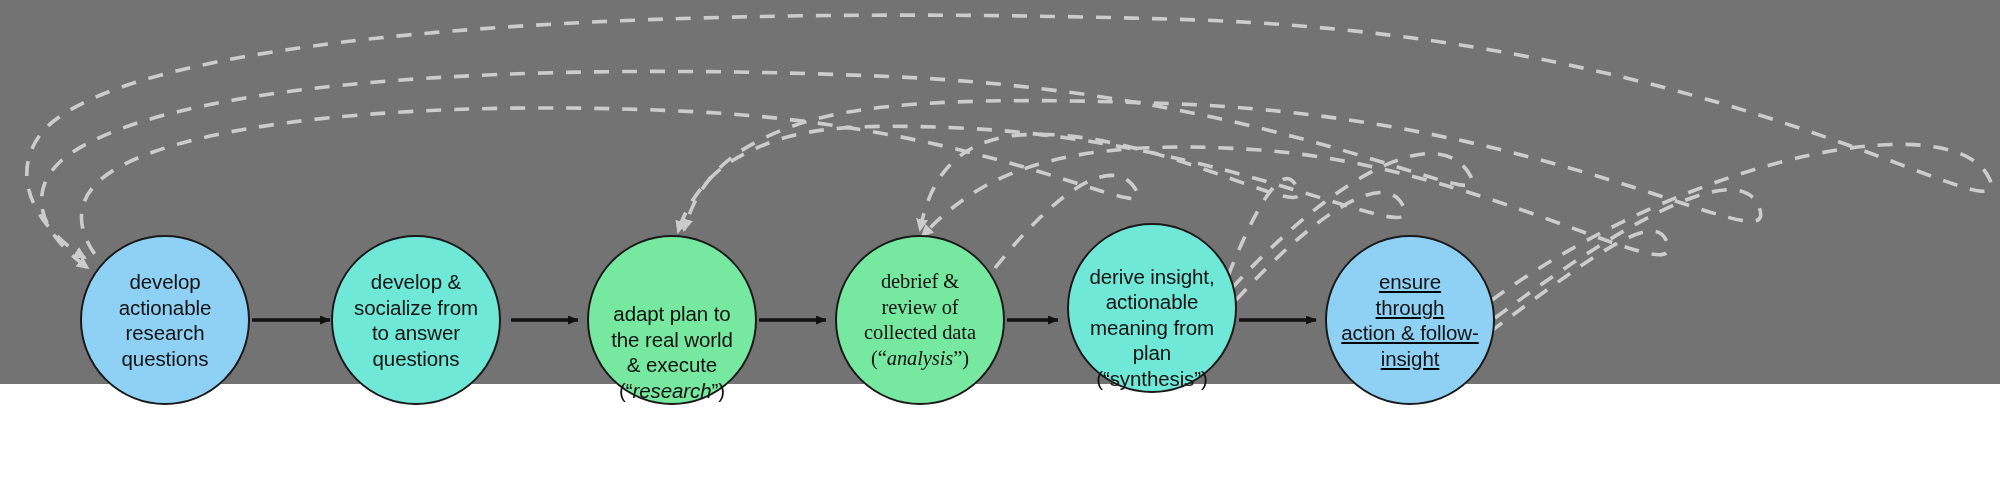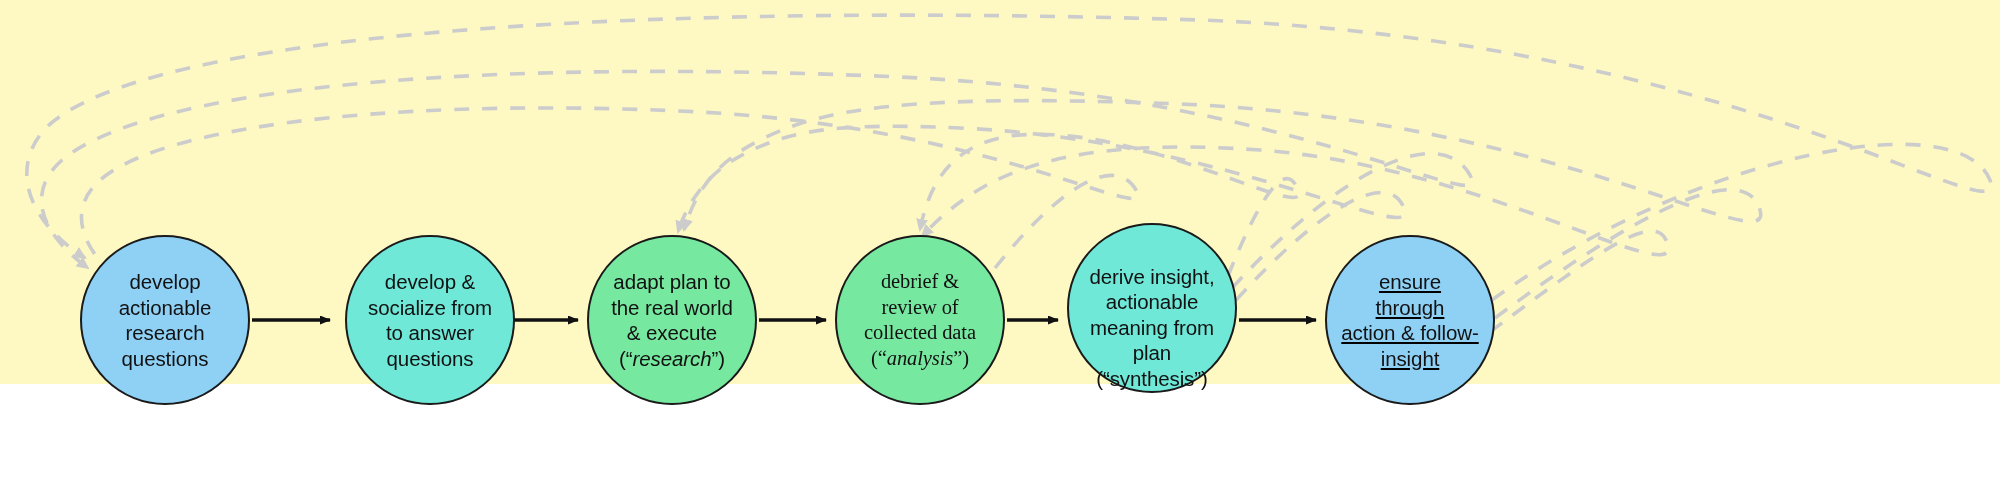--- a/index.html
+++ b/index.html
@@ -1,18 +1,18 @@
 <!DOCTYPE html>
 <html><head>
 <meta charset="utf-8">
 <style>
   html,body{margin:0;padding:0;background:#ffffff;}
   body{width:2000px;height:490px;overflow:hidden;
        font-family:"Liberation Sans", sans-serif;}
-  #stage{position:relative;width:2000px;height:384px;background:#fef9c3;}
+  #stage{position:relative;width:2000px;height:384px;background:#737373;}
   #edges{position:absolute;left:0;top:0;width:2000px;height:490px;}
   .node{position:absolute;border-radius:50%;border:2.5px solid #1a1a1a;
         box-sizing:border-box;display:flex;align-items:center;justify-content:center;
         text-align:center;}
   .node .label{font-size:20.5px;line-height:25.5px;color:#111111;
                letter-spacing:-0.1px;padding:0 8px;}
   .node .label .it{font-style:italic;}
 </style>
 </head>
 <body>
@@ -57,29 +57,29 @@
 
   <div id="nodes">
       <div class="node" style="left: 80px; top: 235px; width: 170px; height: 170px; background: rgb(142, 209, 245);">
         <div class="label">
           <div>develop</div>
           <div>actionable</div>
           <div>research</div>
           <div>questions</div>
         </div>
       </div>
-      <div class="node" style="left: 345px; top: 235px; width: 170px; height: 170px; background: rgb(111, 232, 216);">
+      <div class="node" style="left: 331px; top: 235px; width: 170px; height: 170px; background: rgb(111, 232, 216);">
         <div class="label">
           <div>develop &amp;</div>
           <div>socialize from</div>
           <div>to answer</div>
           <div>questions</div>
         </div>
       </div>
-      <div class="node" style="left: 587px; top: 235px; width: 170px; height: 170px; background: rgb(119, 232, 160);">
+      <div class="node" style="left: 587px; top: 235px; width: 170px; height: 170px; background: rgb(119, 232, 160); align-items: flex-end;">
         <div class="label">
           <div>adapt plan to</div>
           <div>the real world</div>
           <div>&amp; execute</div>
           <div>(“<span class="it">research</span>”)</div>
         </div>
       </div>
       <div class="node" style="left: 835px; top: 235px; width: 170px; height: 170px; background: rgb(119, 232, 160); font-family: Liberation Serif, serif;">
         <div class="label">
           <div>debrief &amp;</div>

